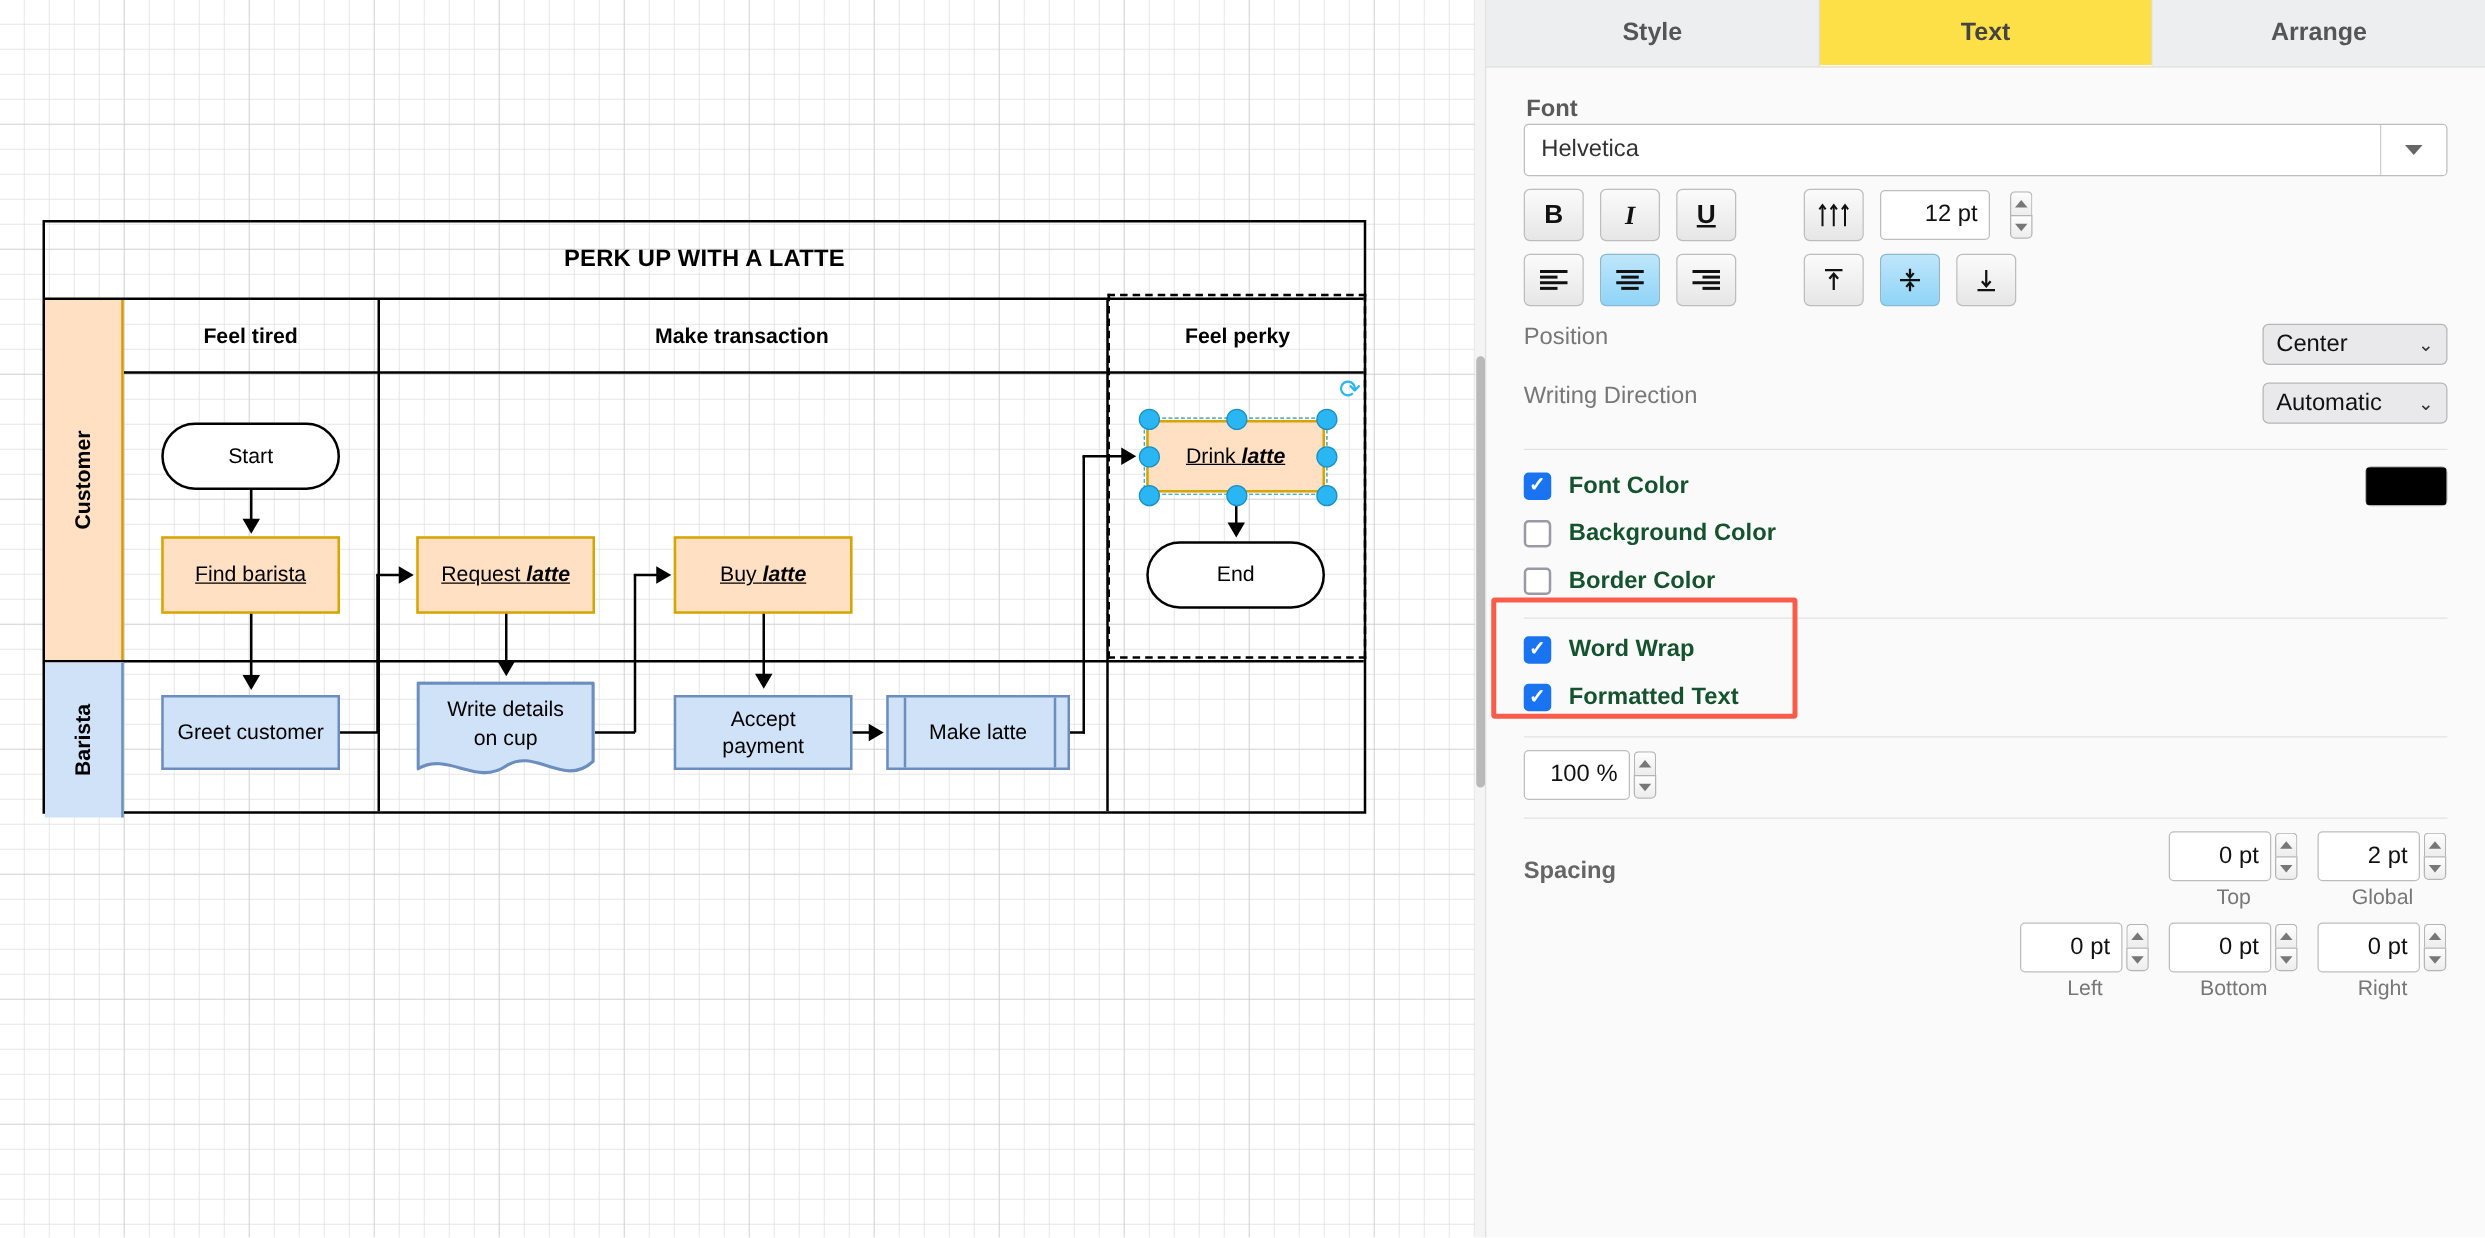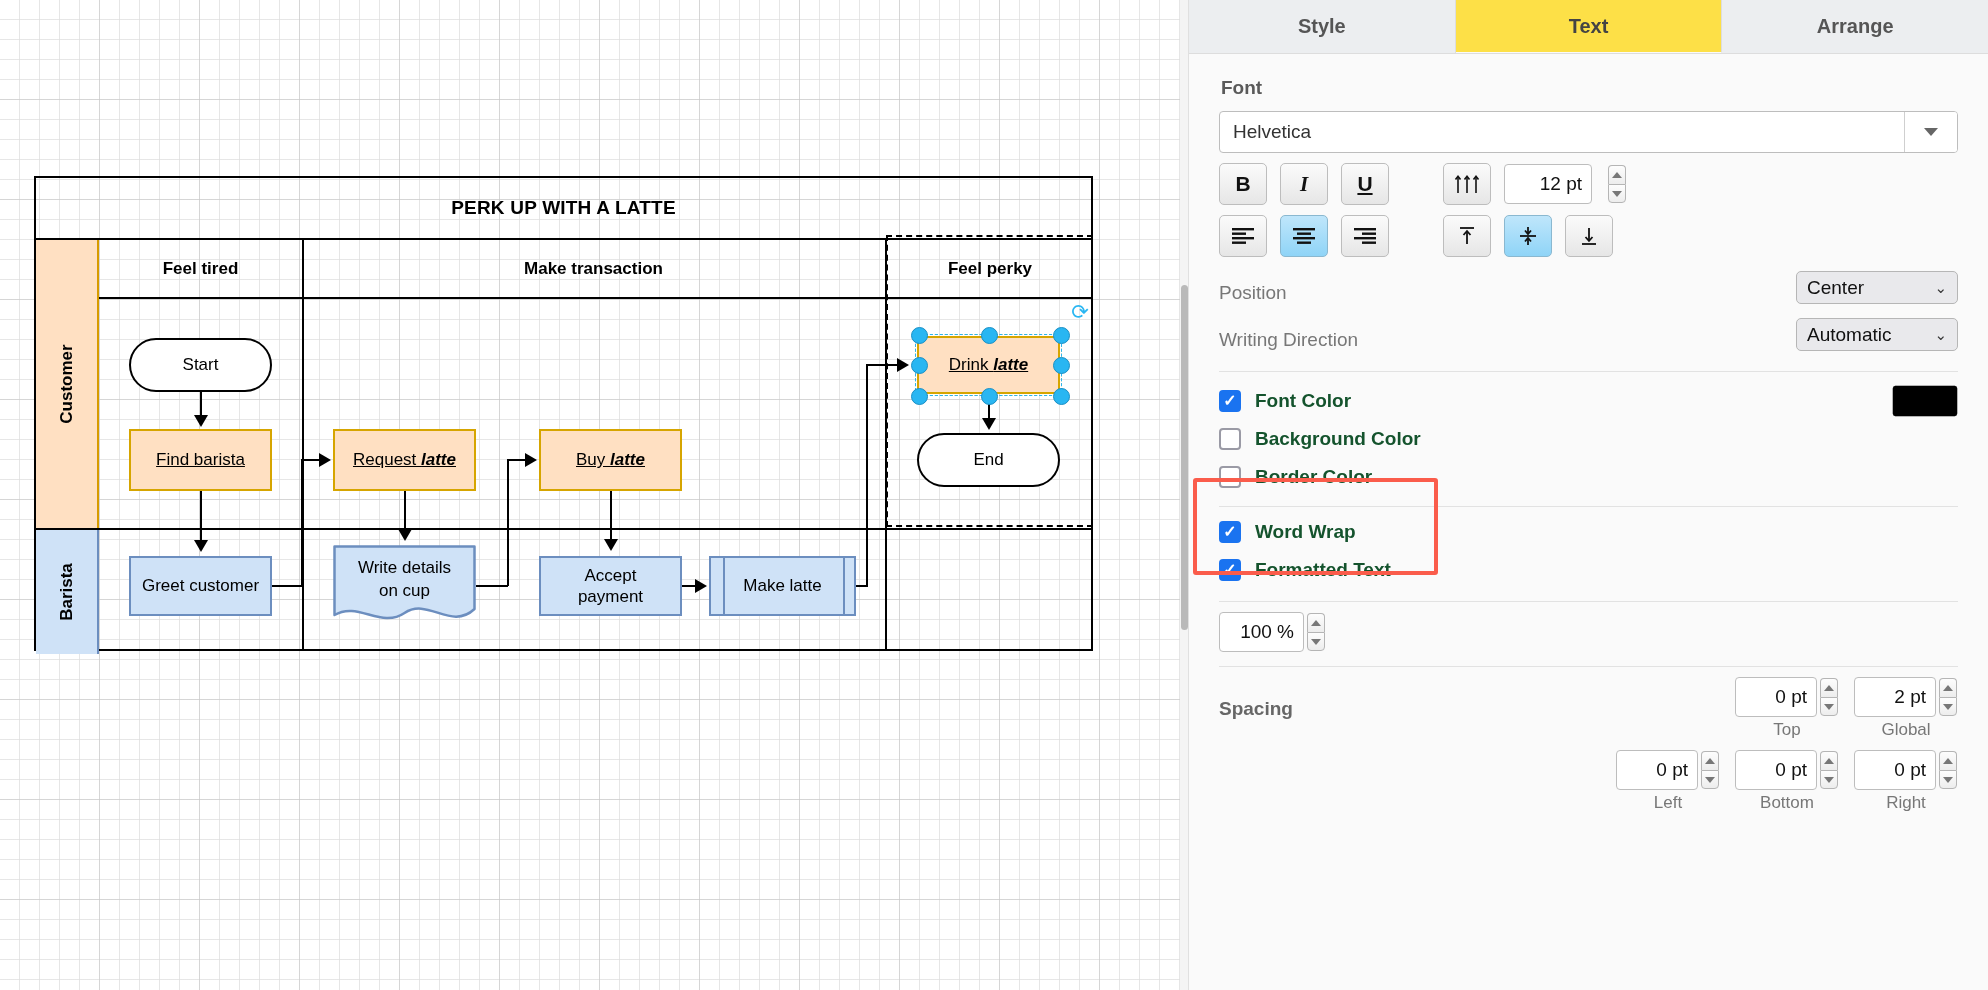--- a/index.html
+++ b/index.html
@@ -90,21 +90,21 @@
   .sel-box{position:absolute;box-sizing:border-box;border:1.5px dashed #f0a30a;outline:1.5px dashed #29b6f2;outline-offset:-1.5px;pointer-events:none;}
   .handle{position:absolute;width:15px;height:15px;border-radius:50%;background:#29b6f2;border:1px solid #1a8fc4;}
   .rot-handle{position:absolute;width:22px;height:22px;color:#29b6f2;font-size:21px;line-height:22px;text-align:center;}
 
   
   #panel{position:absolute;left:1188px;top:0;width:800px;height:990px;background:#fafafa;border-left:1px solid #e0e0e0;box-sizing:border-box;}
   .tabs{display:flex;height:53px;background:#f0f0f0;border-bottom:1px solid #ddd;}
   .tab{flex:1;display:flex;align-items:center;justify-content:center;font-size:20px;font-weight:bold;color:#555;background:#eceef0;border-right:1px solid #ddd;cursor:pointer;}
   .tab.active{background:#fde047;border-bottom:1px solid #fafafa;color:#444;}
   .panel-body{padding:0 30px;}
-  .sec-title{font-size:19px;font-weight:bold;color:#5a5a5a;margin:23px 0 12px 2px;}
+  .sec-title{font-size:19px;font-weight:bold;color:#5a5a5a;margin:23px 0 0 2px;}
 
   .font-row{display:flex;height:40px;border:1px solid #bdbdbd;border-radius:4px;background:#fff;overflow:hidden;}
   .font-name{flex:1;display:flex;align-items:center;padding-left:13px;font-size:19px;color:#333;}
   .font-caret{width:52px;border-left:1px solid #cfcfcf;display:flex;align-items:center;justify-content:center;background:#fff;}
   .caret-dn{width:0;height:0;border-left:7px solid transparent;border-right:7px solid transparent;border-top:8px solid #666;}
 
   .btn-row{display:flex;align-items:center;margin-top:10px;gap:13px;}
   .sqbtn{width:48px;height:42px;border:1px solid #bdbdbd;border-radius:5px;
     background:linear-gradient(#fbfbfb,#e6e6e6);display:flex;align-items:center;justify-content:center;
     font-size:21px;color:#111;cursor:pointer;box-sizing:border-box;}
@@ -112,23 +112,23 @@
   .gap{width:28px;}
   .numfield{width:88px;height:40px;border:1px solid #bdbdbd;border-radius:4px;background:#fff;
     display:flex;align-items:center;justify-content:flex-end;padding-right:9px;font-size:19px;color:#111;box-sizing:border-box;}
   .spin{width:20px;height:40px;display:flex;flex-direction:column;justify-content:center;align-items:center;margin-left:2px;}
   .spin div{width:18px;height:19px;border:1px solid #b5b5b5;background:linear-gradient(#fdfdfd,#ededed);display:flex;align-items:center;justify-content:center;box-sizing:border-box;}
   .spin div:first-child{border-radius:4px 4px 0 0;border-bottom:none;}
   .spin div:last-child{border-radius:0 0 4px 4px;}
   .tri-u{width:0;height:0;border-left:5px solid transparent;border-right:5px solid transparent;border-bottom:6px solid #777;}
   .tri-d{width:0;height:0;border-left:5px solid transparent;border-right:5px solid transparent;border-top:6px solid #777;}
 
-  .lblrow{display:flex;align-items:flex-end;margin-top:14px;gap:40px;}
+  .lblrow{display:flex;align-items:flex-start;margin-top:14px;gap:40px;}
   .lblrow .lbl{font-size:19px;color:#777;flex:1;}
-  .selectbox{width:162px;height:33px;border:1px solid #b6b6b6;border-radius:5px;background:#e9e9ec;
+  .selectbox{width:148px;height:33px;border:1px solid #b6b6b6;border-radius:5px;background:#e9e9ec;
     display:flex;align-items:center;padding:0 10px;font-size:19px;color:#111;box-sizing:border-box;justify-content:space-between;}
   .sel-caret{font-size:15px;color:#333;}
 
   .divider{height:1px;background:#e2e2e2;margin:18px 0 0 0;}
 
   .chk-row{display:flex;align-items:center;height:38px;}
   .chk{width:22px;height:22px;border-radius:4px;box-sizing:border-box;display:flex;align-items:center;justify-content:center;flex:none;}
   .chk.off{border:2px solid #9a9aa5;background:#fff;}
   .chk.on{background:#1a73f0;border:2px solid #1a73f0;color:#fff;font-size:16px;font-weight:bold;line-height:1;}
   .chk-lbl{margin-left:14px;font-size:19px;font-weight:bold;color:#14532d;}

